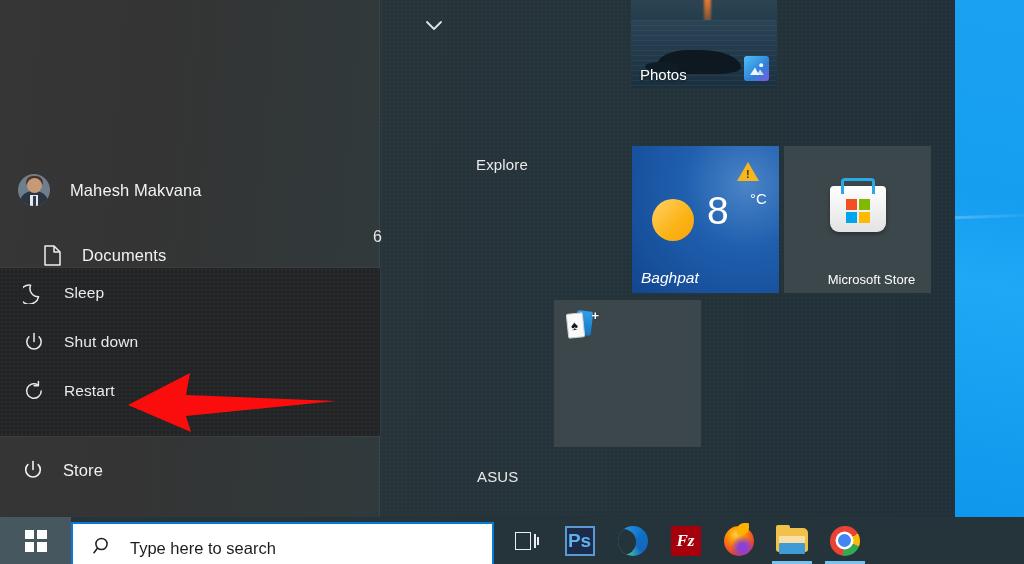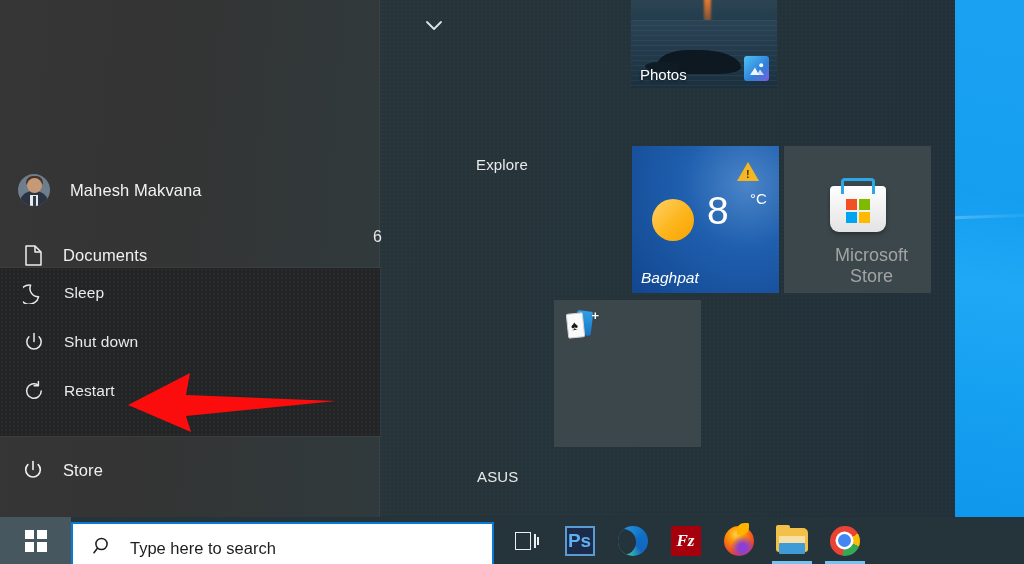--- a/index.html
+++ b/index.html
@@ -150,21 +150,21 @@
     display: flex;
     align-items: center;
     justify-content: center;
   }
   .rail-item .rail-label {
     color: #f0f0f0;
     font-size: 16.5px;
     margin-left: 19px;
     letter-spacing: .1px;
   }
-  .item-documents { top: 233px; }
+  .item-documents { top: 233px; margin-left: 19px; }
   .item-power     { top: 448px; }
 
   
   .rail-edge-text {
     position: absolute;
     left: 373px; top: 228px;
     color: #e7e7e7;
     font-size: 16px;
   }
   .rail-edge-mark {
@@ -385,22 +385,22 @@
     width: 11px; height: 11px;
   }
   .store-icon .q1 { left: 16px; top: 21px; background: #f25022; }
   .store-icon .q2 { left: 29px; top: 21px; background: #7fba00; }
   .store-icon .q3 { left: 16px; top: 34px; background: #00a4ef; }
   .store-icon .q4 { left: 29px; top: 34px; background: #ffb900; }
   .tile-store .tile-name {
     position: absolute;
     left: 0; right: 0; bottom: 6px;
     text-align: center;
-    color: #a3a3a3;
-    font-size: 18px;
+    color: #ffffff;
+    font-size: 13px;
     padding-left: 28px;
   }
 
   
   .tile-solitaire {
     left: 554px; top: 300px;
     width: 147px; height: 147px;
     background: #3c474c;
   }
   .solitaire-icon {

